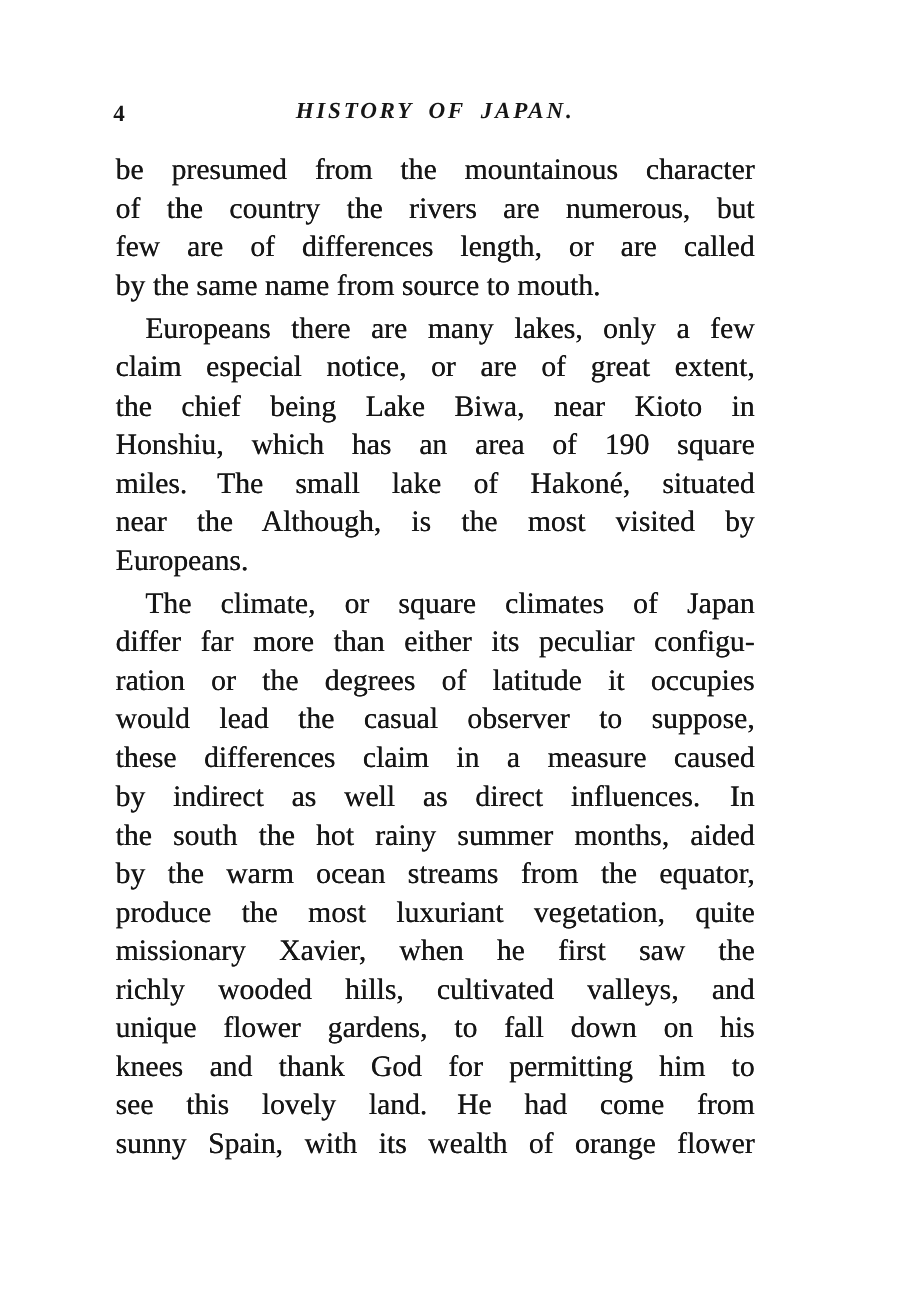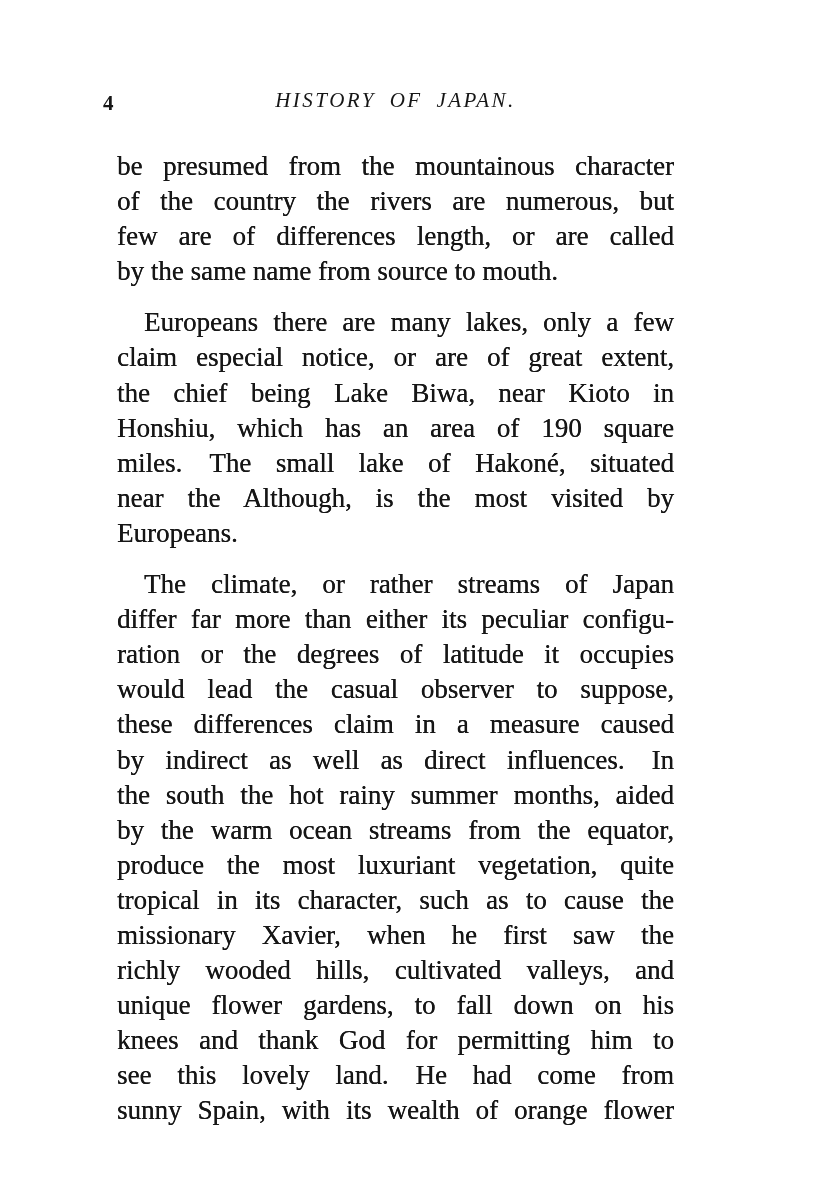--- a/index.html
+++ b/index.html
@@ -32,38 +32,38 @@
     font-weight: bold;
     letter-spacing: 0.5px;
   }
   .running-title {
     position: absolute;
     left: 0;
     right: 0;
     top: 0;
     text-align: center;
     font-style: italic;
-    font-weight: normal;
+    font-weight: bold;
     font-size: 21px;
     letter-spacing: 2.5px;
     word-spacing: 6px;
     white-space: nowrap;
   }
   
   .text-block {
     position: absolute;
     top: 133px;
     left: 101px;
     width: 589px;
     font-size: 27px;
     line-height: 35.1px;
     text-shadow: 0.25px 0 0 currentColor; 
   }
   .paragraph {
-    margin: 16px;
+    margin: 4px;
   }
   .line {
     text-align: justify;
     text-align-last: justify;
     height: 35.1px;
     overflow: visible;
   }
   .line.indent {
     padding-left: 27px;
   }
@@ -91,30 +91,29 @@
       <div class="paragraph">
         <div class="line indent">Europeans there are many lakes, only a few</div>
         <div class="line">claim especial notice, or are of great extent,</div>
         <div class="line">the chief being Lake Biwa, near Kioto in</div>
         <div class="line">Honshiu, which has an area of 190 square</div>
         <div class="line">miles. The small lake of Hakoné, situated</div>
         <div class="line">near the Although, is the most visited by</div>
         <div class="line para-end">Europeans.</div>
       </div>
       <div class="paragraph">
-        <div class="line indent">The climate, or rather streams of Japan</div>
+        <div class="line indent">The climate, or square climates of Japan</div>
         <div class="line">differ far more than either its peculiar configu-</div>
         <div class="line">ration or the degrees of latitude it occupies</div>
         <div class="line">would lead the casual observer to suppose,</div>
         <div class="line">these differences claim in a measure caused</div>
         <div class="line">by indirect as well as direct influences. In</div>
         <div class="line">the south the hot rainy summer months, aided</div>
         <div class="line">by the warm ocean streams from the equator,</div>
         <div class="line">produce the most luxuriant vegetation, quite</div>
-        <div class="line">tropical in its character, such as to cause the</div>
         <div class="line">missionary Xavier, when he first saw the</div>
         <div class="line">richly wooded hills, cultivated valleys, and</div>
         <div class="line">unique flower gardens, to fall down on his</div>
         <div class="line">knees and thank God for permitting him to</div>
         <div class="line">see this lovely land. He had come from</div>
         <div class="line">sunny Spain, with its wealth of orange flower</div>
       </div>
     </div>
 
 </div>

